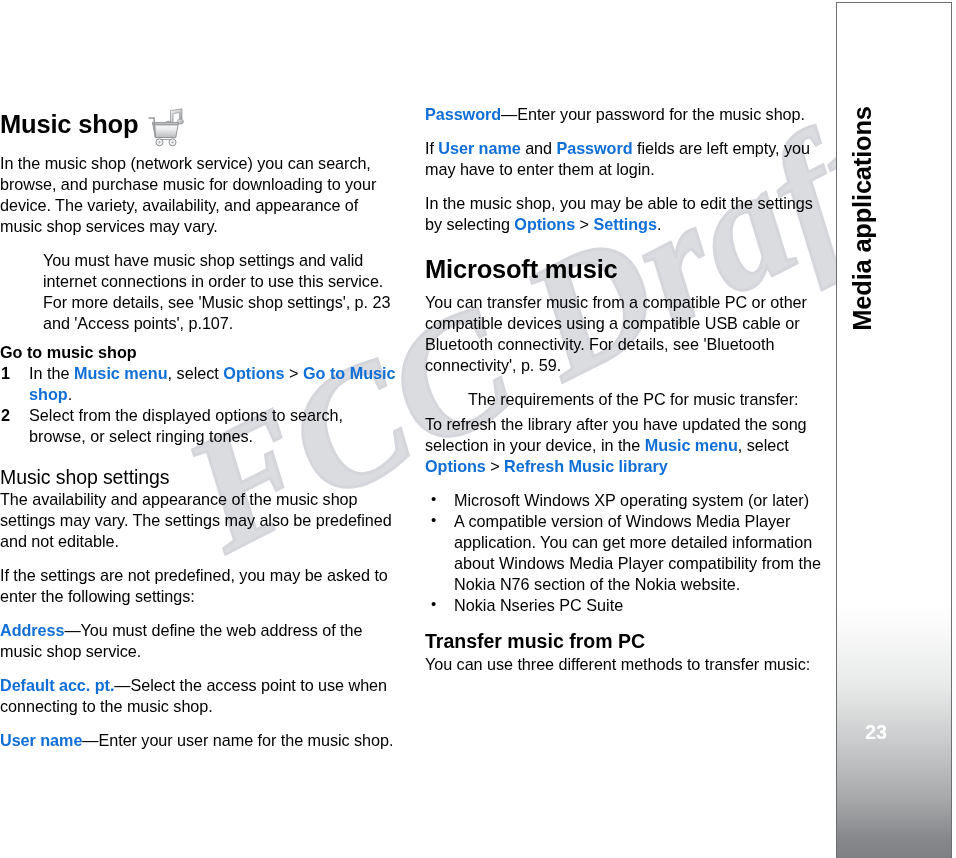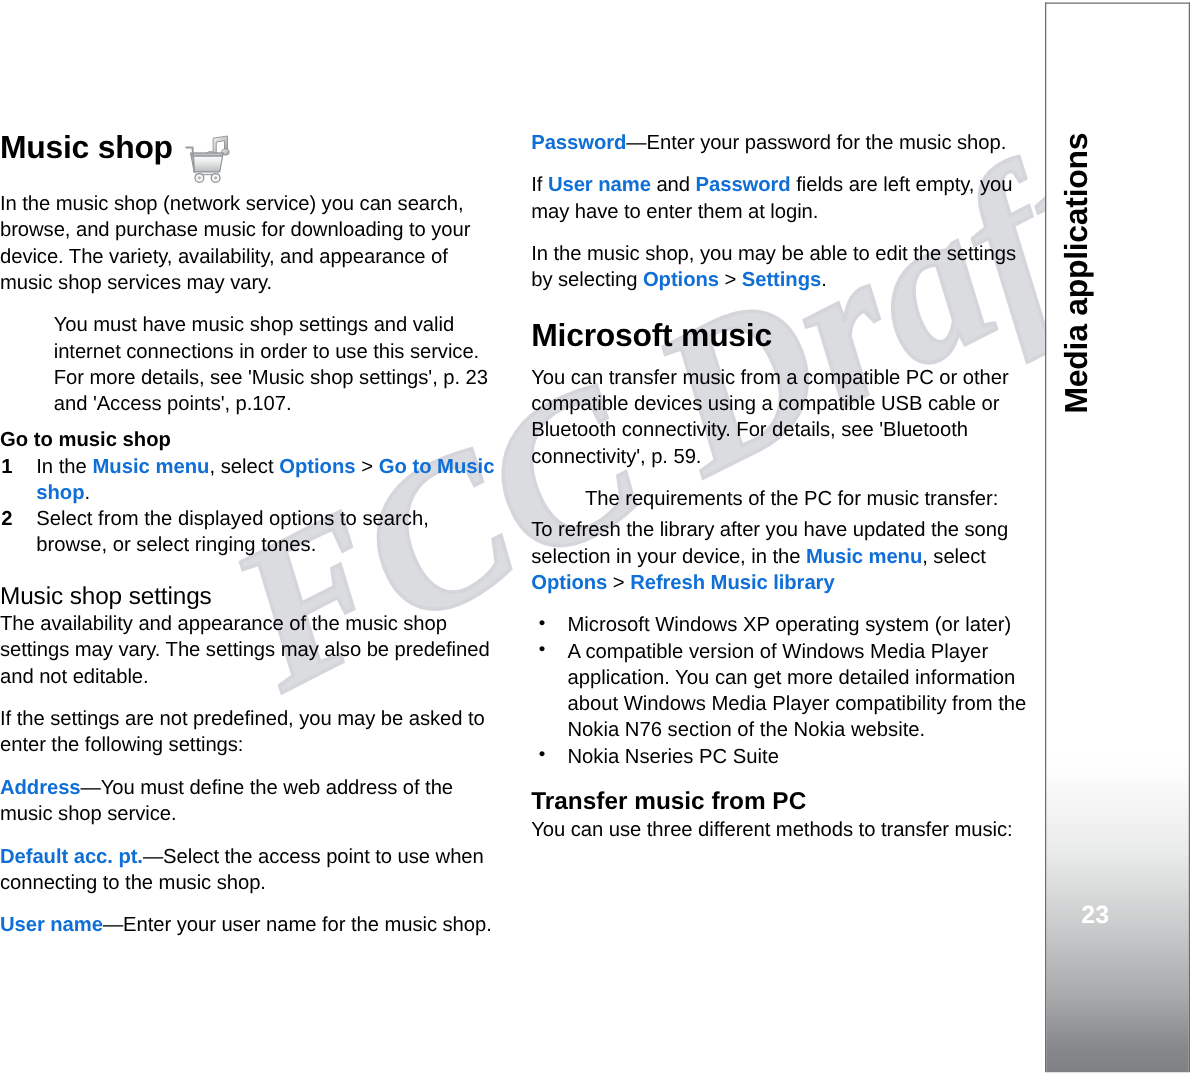--- a/index.html
+++ b/index.html
@@ -73,21 +73,21 @@
   }
 
   h1.sect-title {
     font-size: 25.5px;
     font-weight: bold;
     color: #000;
     line-height: 1.12;
     letter-spacing: -0.2px;
     margin: 0 0 9px 0;
     display: flex;
-    align-items: flex-start;
+    align-items: center;
     gap: 9px;
   }
   h2.sect-title {
     font-size: 25.5px;
     font-weight: bold;
     color: #000;
     line-height: 1.12;
     letter-spacing: -0.2px;
     margin: 20px 0 9px 0;
   }

